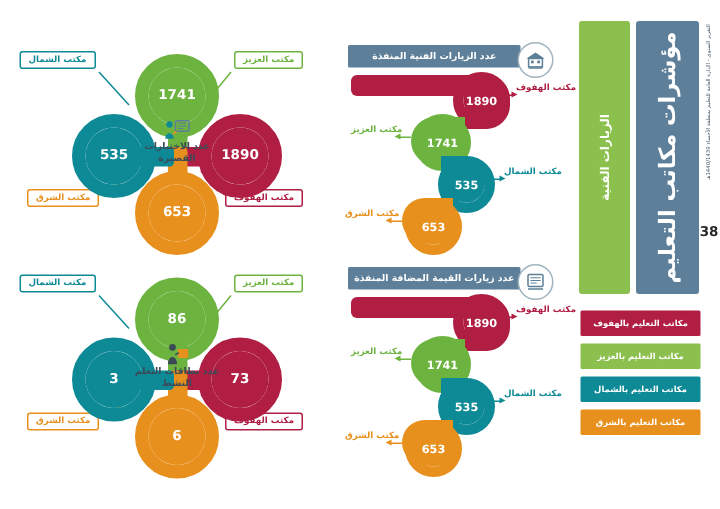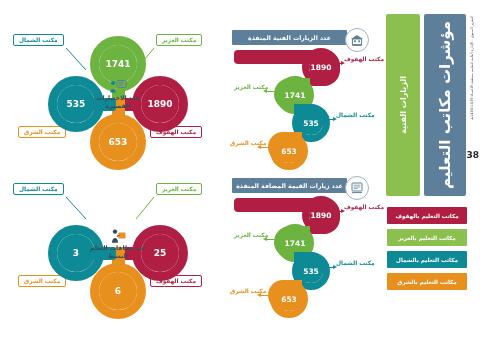--- a/index.html
+++ b/index.html
@@ -196,26 +196,32 @@
     <div class="cal bl">مكتب الشرق</div>
     <div class="cal br">مكتب الهفوف</div>
 
     <svg width="226" height="160" style="position:absolute;left:0;top:0;">
       <path d="M62,34 L82,56" stroke="#0e8a96" stroke-width="1" fill="none"></path>
       <path d="M150,34 L132,56" stroke="#6cb33f" stroke-width="1" fill="none"></path>
       <path d="M66,116 L86,100" stroke="#e8901e" stroke-width="1" fill="none"></path>
       <path d="M146,116 L130,100" stroke="#b01f43" stroke-width="1" fill="none"></path>
     </svg>
 
+    <div class="lobe" style="left:86px;top:22px;">
+      <div class="tail" style="background:#6cb33f;left:22px;top:44px;width:13px;height:24px;border-radius:3px;"></div>
+      <div class="ring" style="border-color:#6cb33f;"></div>
+      <div class="valbg" style="background:#6cb33f;"></div>
+      <div class="val">86</div>
+    </div>
 
     <div class="lobe" style="left:128px;top:62px;">
       <div class="tail" style="background:#b01f43;left:-16px;top:22px;width:24px;height:13px;border-radius:3px;"></div>
       <div class="ring" style="border-color:#b01f43;"></div>
       <div class="valbg" style="background:#b01f43;"></div>
-      <div class="val">25</div>
+      <div class="val">73</div>
     </div>
 
     <div class="lobe" style="left:86px;top:100px;">
       <div class="tail" style="background:#e8901e;left:22px;top:-16px;width:13px;height:24px;border-radius:3px;"></div>
       <div class="ring" style="border-color:#e8901e;"></div>
       <div class="valbg" style="background:#e8901e;"></div>
       <div class="val">6</div>
     </div>
 
     <div class="lobe" style="left:44px;top:62px;">

